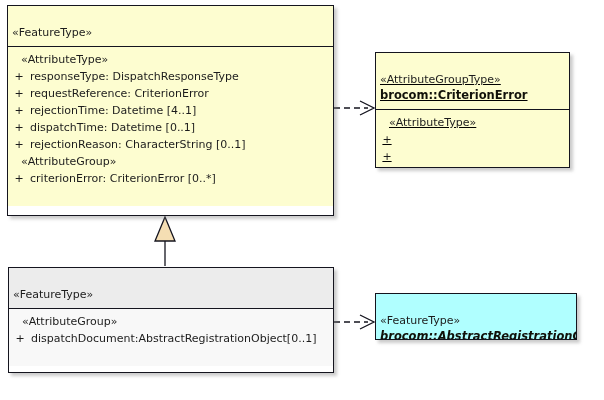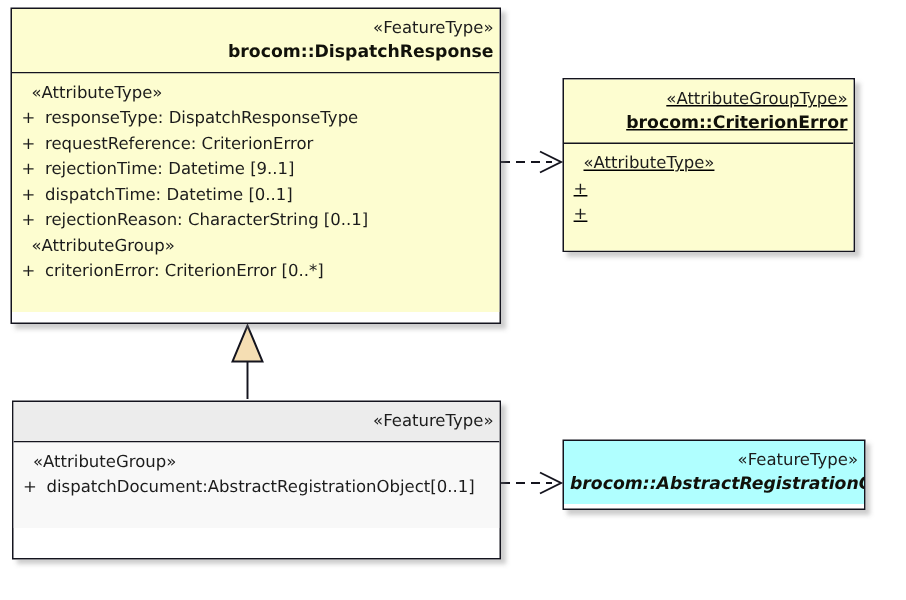--- a/index.html
+++ b/index.html
@@ -22,23 +22,23 @@
     height: 400px;
   }
   .uml-class {
     position: absolute;
     border: 1.5px solid #14141e;
     box-sizing: border-box;
     box-shadow: 3px 3px 3px rgba(120,120,120,0.38);
     overflow: hidden;
   }
   .uml-header {
-    text-align: right;
+    text-align: left;
     box-sizing: border-box;
-    padding: 5px 4px 6px 4px;
+    padding: 19px 4px 6px 4px;
   }
   .uml-header.with-divider {
     border-bottom: 1.5px solid #14141e;
   }
   .stereotype {
     font-size: 11px;
     color: #1c1c1c;
     line-height: 15px;
     white-space: nowrap;
   }
@@ -123,36 +123,35 @@
 
     <g>
       <line x1="334" y1="322" x2="368" y2="322" stroke="#14141e" stroke-width="1.3" stroke-dasharray="6,4"></line>
       <polyline points="360,315 374,322 360,329" fill="none" stroke="#14141e" stroke-width="1.3"></polyline>
     </g>
   </svg>
 
   <div class="uml-class theme-yellow" style="left:7px; top:5px; width:327px; height:211px;">
     <div class="uml-header with-divider">
       <div class="stereotype">«FeatureType»</div>
-      <div class="class-name">brocom::DispatchResponse</div>
     </div>
     <div class="uml-body">
       <div class="group-label">«AttributeType»</div>
 
       <div class="attr-row">
         <span class="attr-vis">+</span>
         <span class="attr-text">responseType: DispatchResponseType</span>
       </div>
       <div class="attr-row">
         <span class="attr-vis">+</span>
         <span class="attr-text">requestReference: CriterionError</span>
       </div>
       <div class="attr-row">
         <span class="attr-vis">+</span>
-        <span class="attr-text">rejectionTime: Datetime [9..1]</span>
+        <span class="attr-text">rejectionTime: Datetime [4..1]</span>
       </div>
       <div class="attr-row">
         <span class="attr-vis">+</span>
         <span class="attr-text">dispatchTime: Datetime [0..1]</span>
       </div>
       <div class="attr-row">
         <span class="attr-vis">+</span>
         <span class="attr-text">rejectionReason: CharacterString [0..1]</span>
       </div>
 

